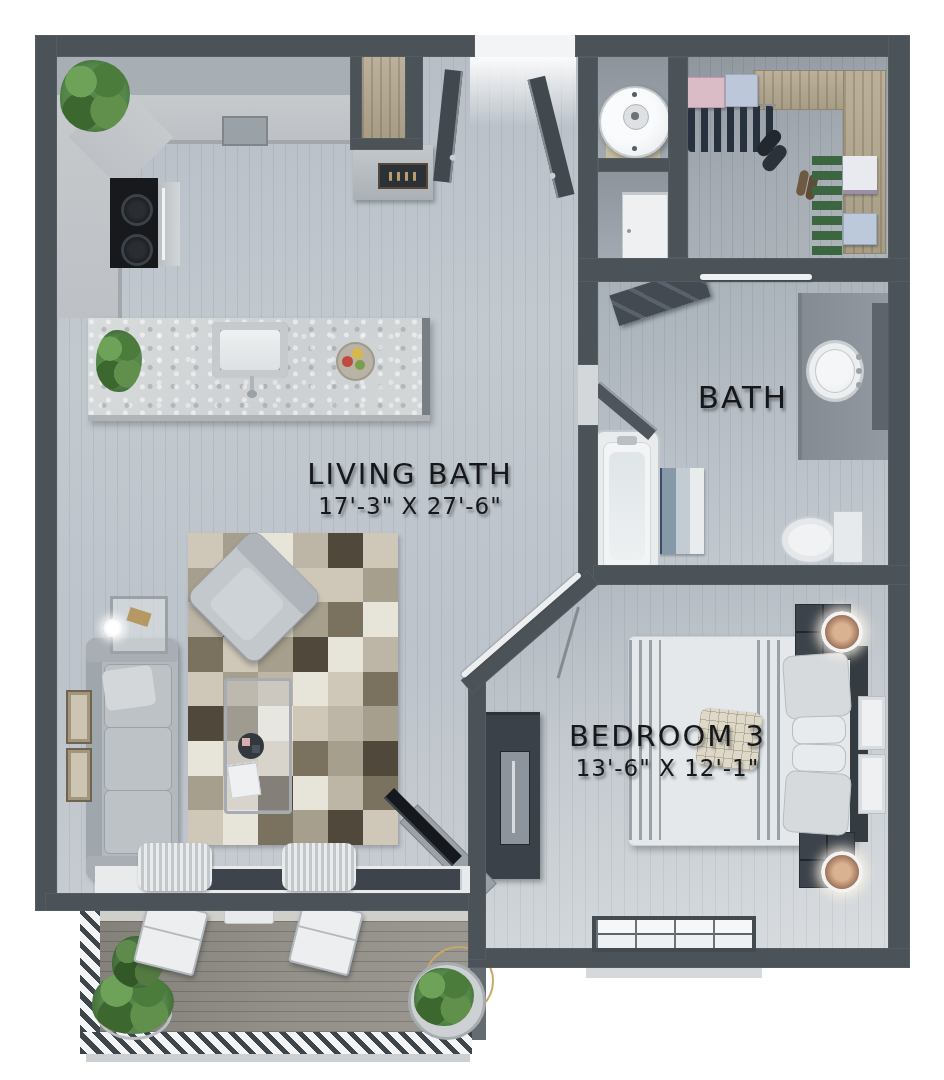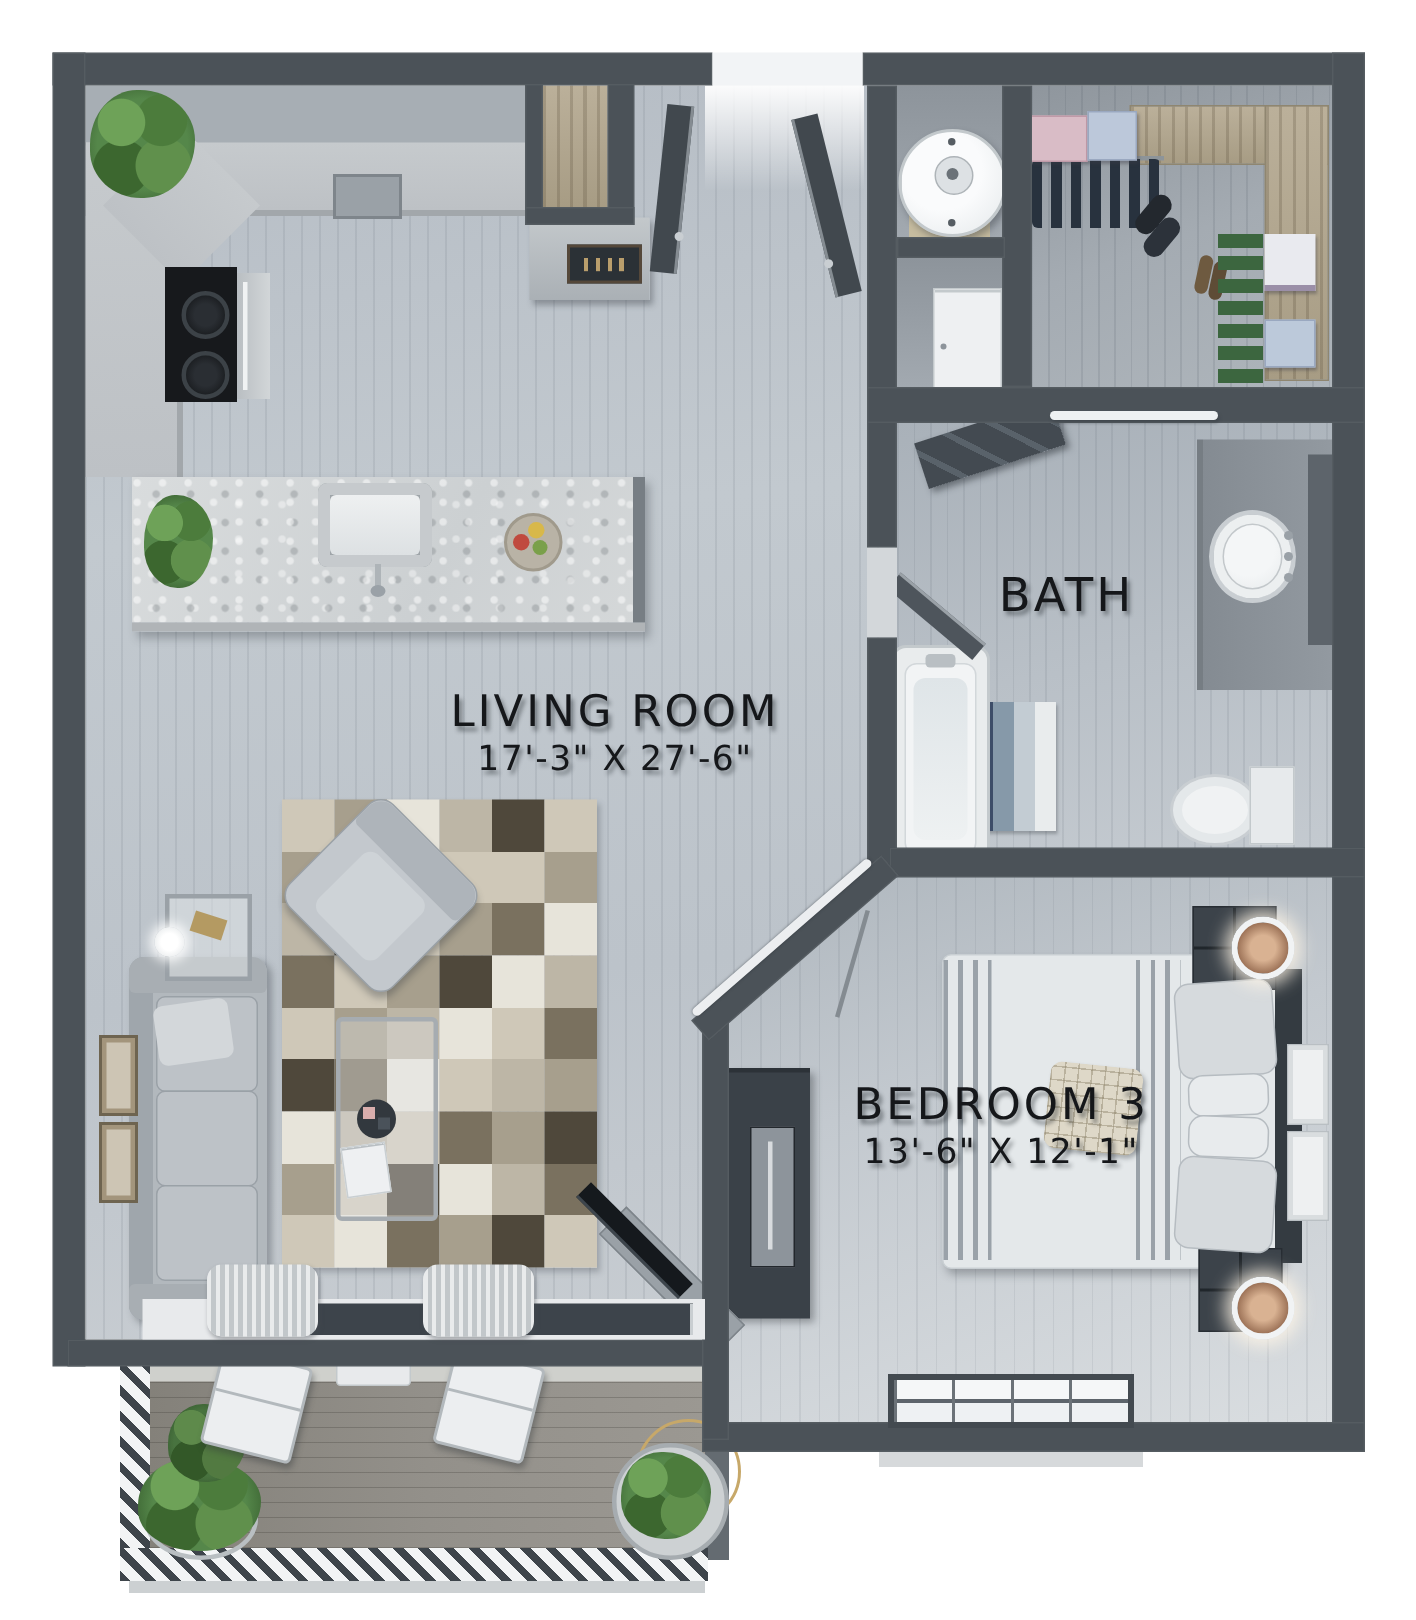--- a/index.html
+++ b/index.html
@@ -325,24 +325,24 @@
   <div class="wall" style="left:578px;top:258px;width:332px;height:24px;"></div>
   <div class="wall" style="left:668px;top:57px;width:20px;height:201px;"></div>
   <div class="wall" style="left:598px;top:158px;width:72px;height:14px;"></div>
   <div class="wall" style="left:593px;top:565px;width:317px;height:20px;"></div>
   <div class="wall" style="left:468px;top:672px;width:18px;height:288px;"></div>
   <div class="wall" style="left:446px;top:623px;width:168px;height:18px;transform:rotate(-41deg);">
     <div style="position:absolute;left:4px;top:-5px;width:156px;height:6px;background:#eceef0;border-radius:3px;box-shadow:0 0 2px rgba(40,46,52,0.6);"></div>
   </div>
 
   <div class="room-label" style="left:245px;top:456px;width:330px;">
-    <div style="font-size:29px;line-height:36px;">LIVING ROOM</div>
+    <div style="font-size:29px;line-height:36px;">LIVING BATH</div>
     <div class="dims" style="font-size:23px;line-height:28px;">17'-3" X 27'-6"</div>
   </div>
-  <div class="room-label" style="left:636px;top:379px;width:150px;">
+  <div class="room-label" style="left:668px;top:379px;width:150px;">
     <div style="font-size:31px;line-height:36px;">BATH</div>
   </div>
   <div class="room-label" style="left:505px;top:718px;width:325px;">
     <div style="font-size:29px;line-height:36px;">BEDROOM 3</div>
     <div class="dims" style="font-size:23px;line-height:28px;">13'-6" X 12'-1"</div>
   </div>
 
 
 </div>
 

